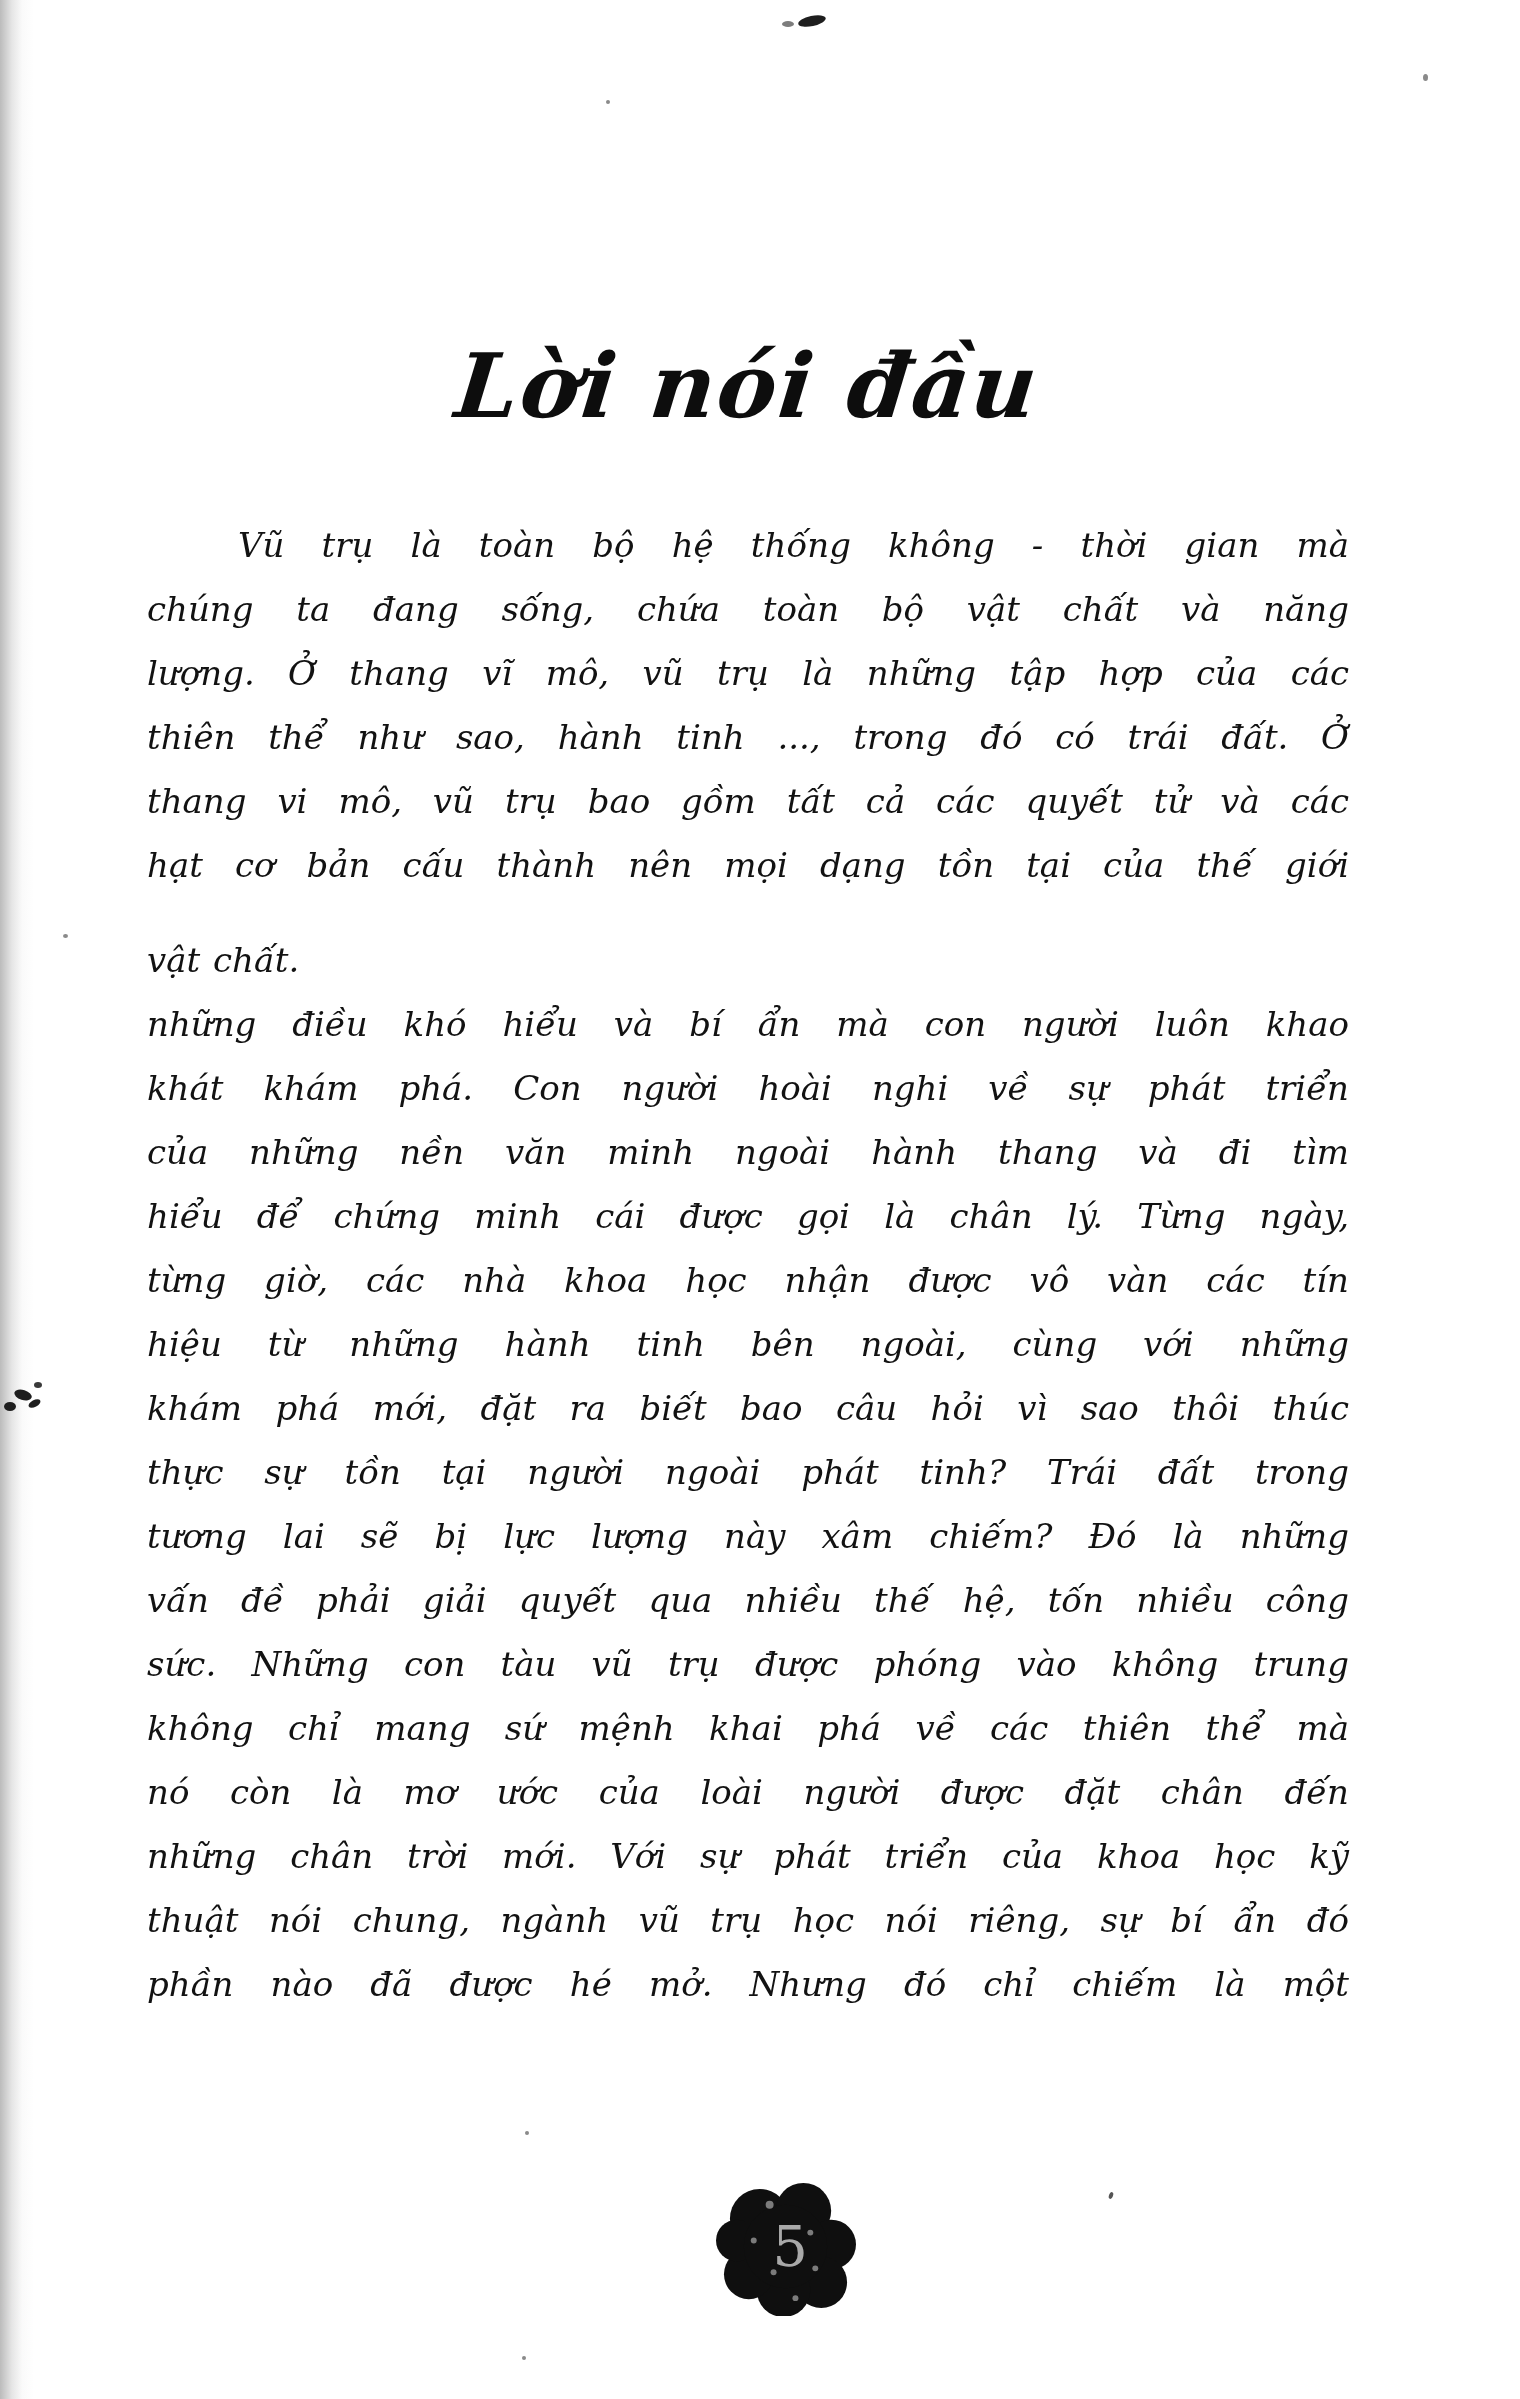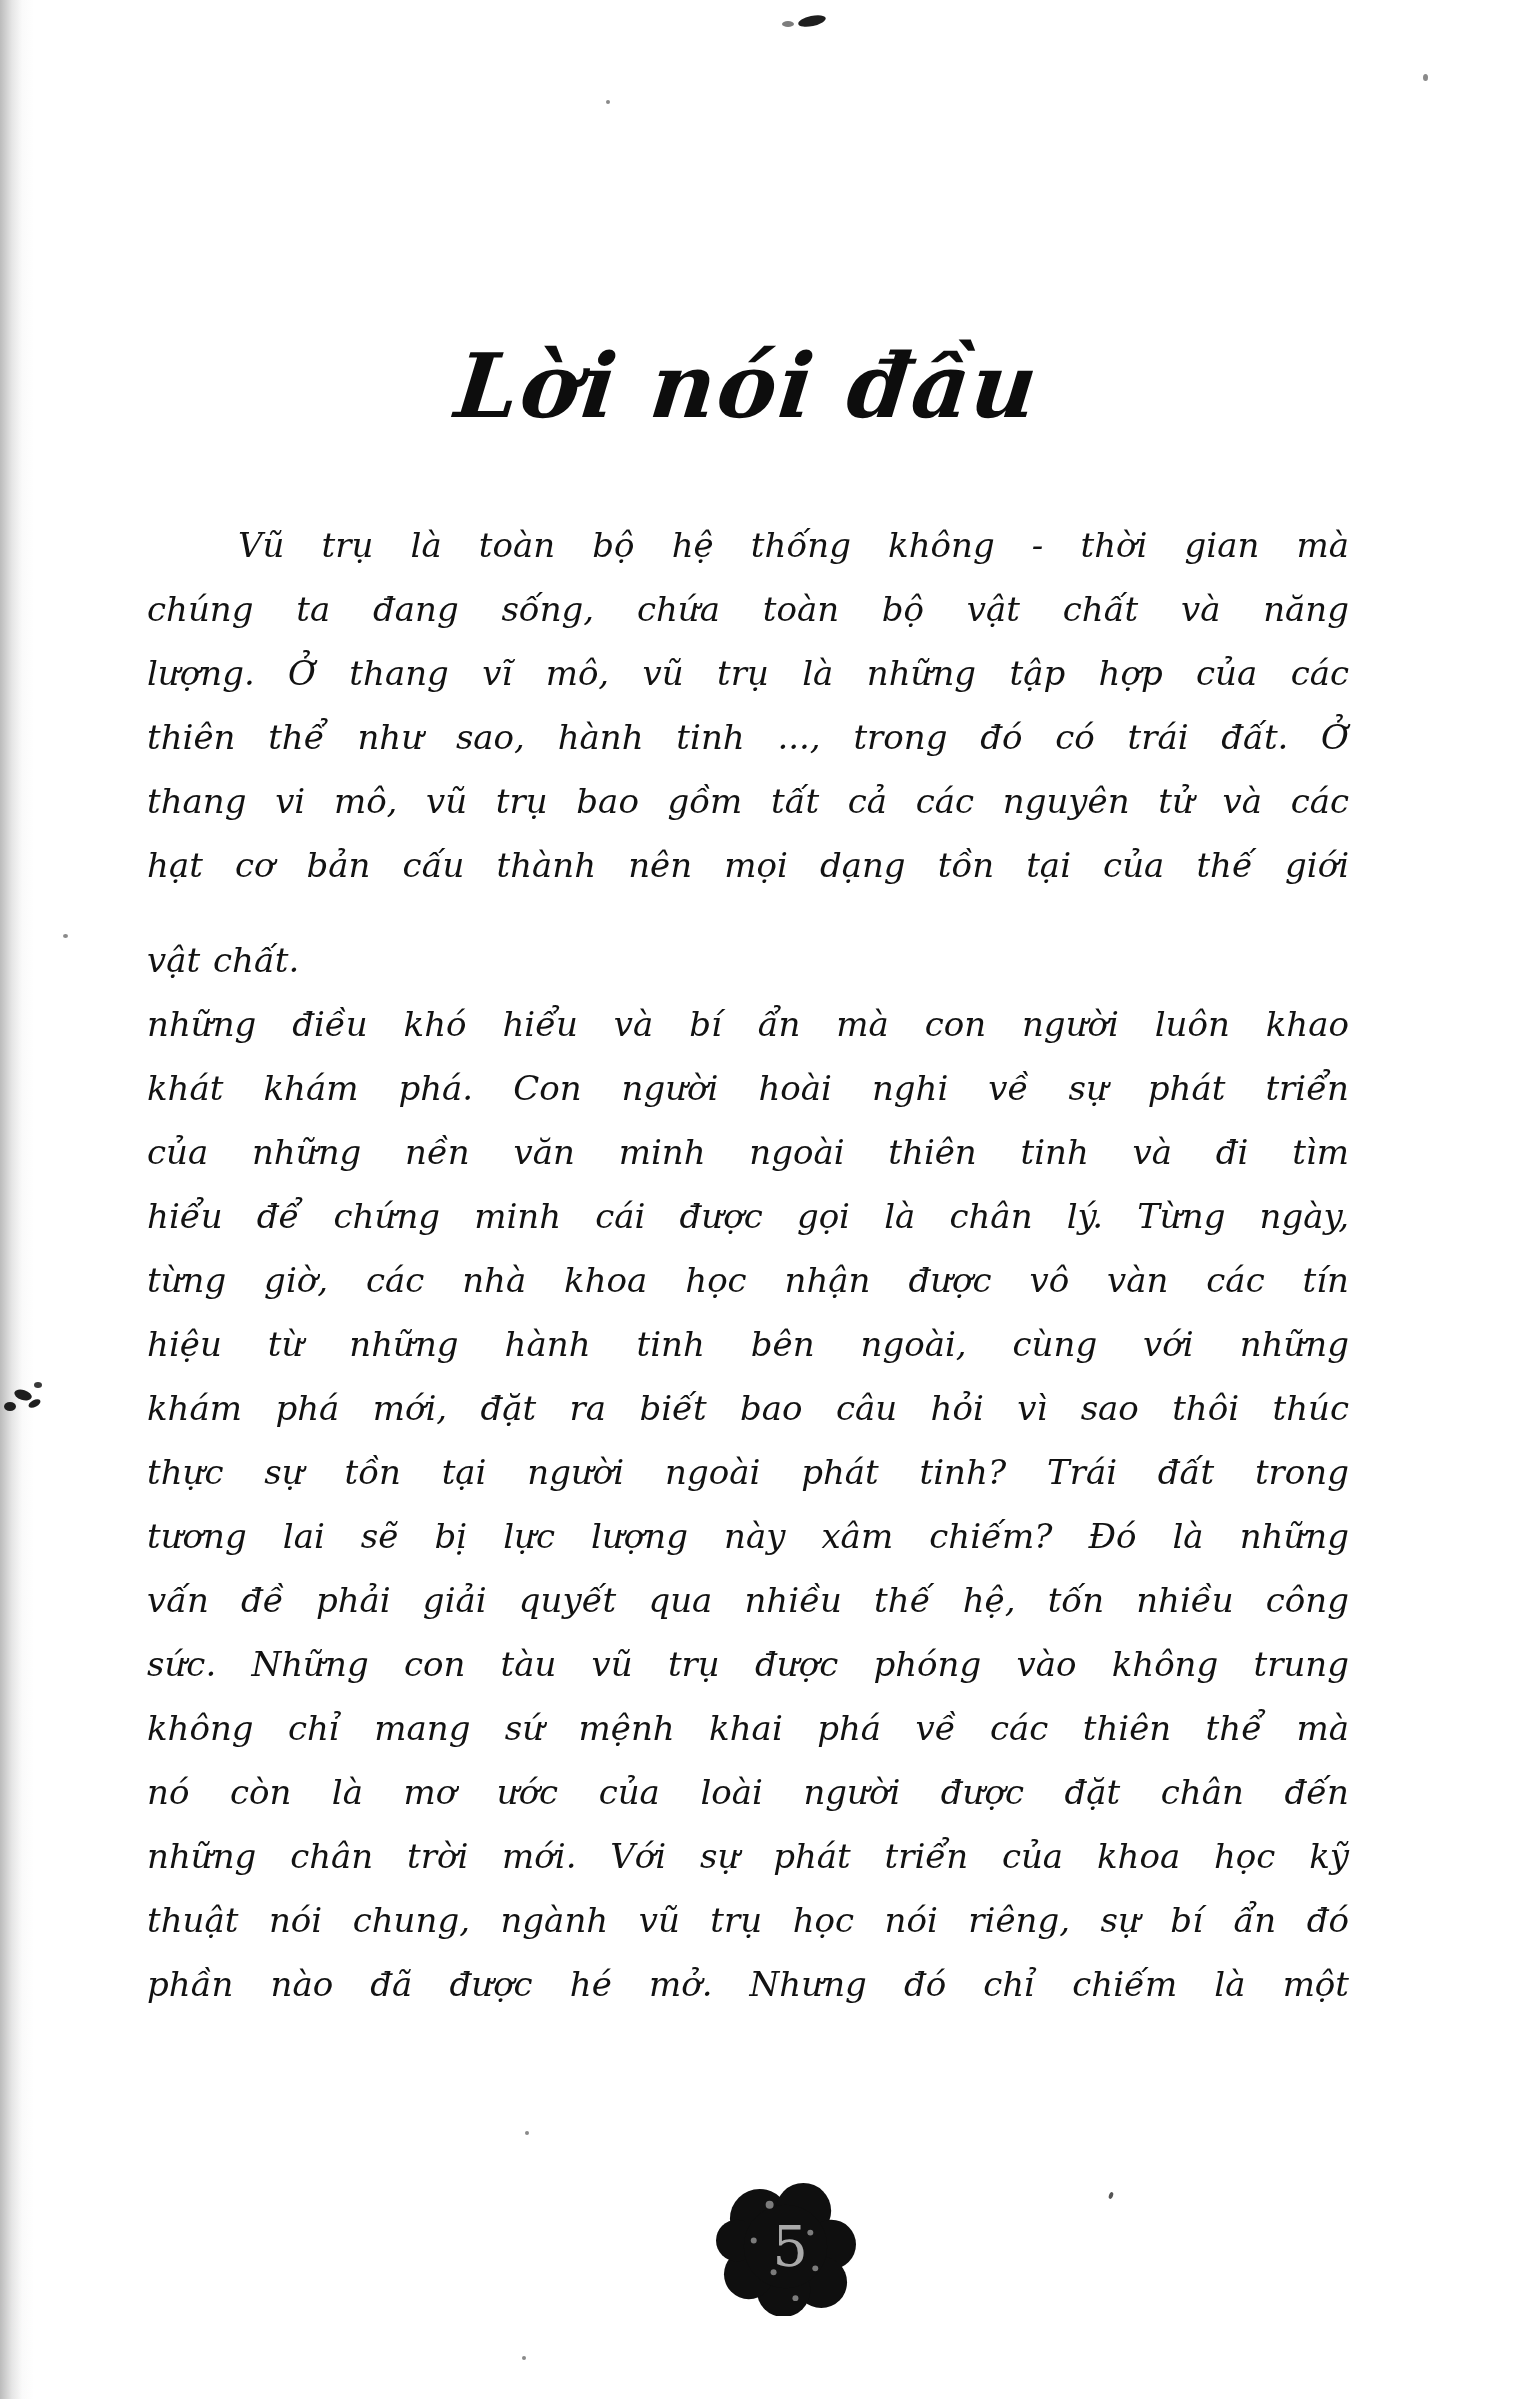--- a/index.html
+++ b/index.html
@@ -80,28 +80,28 @@
   <div class="gutter-shadow"></div>
 
   <div class="page-title">Lời nói đầu</div>
 
   <div class="body-text">
       <div>
         <div class="line indent">Vũ trụ là toàn bộ hệ thống không - thời gian mà</div>
         <div class="line">chúng ta đang sống, chứa toàn bộ vật chất và năng</div>
         <div class="line">lượng. Ở thang vĩ mô, vũ trụ là những tập hợp của các</div>
         <div class="line">thiên thể như sao, hành tinh ..., trong đó có trái đất. Ở</div>
-        <div class="line">thang vi mô, vũ trụ bao gồm tất cả các nguyên tử và các</div>
+        <div class="line">thang vi mô, vũ trụ bao gồm tất cả các quyết tử và các</div>
         <div class="line">hạt cơ bản cấu thành nên mọi dạng tồn tại của thế giới</div>
         <div class="line short-last">vật chất.</div>
       </div>
       <div>
         <div class="line">những điều khó hiểu và bí ẩn mà con người luôn khao</div>
         <div class="line">khát khám phá. Con người hoài nghi về sự phát triển</div>
-        <div class="line">của những nền văn minh ngoài thiên tinh và đi tìm</div>
+        <div class="line">của những nền văn minh ngoài hành thang và đi tìm</div>
         <div class="line">hiểu để chứng minh cái được gọi là chân lý. Từng ngày,</div>
         <div class="line">từng giờ, các nhà khoa học nhận được vô vàn các tín</div>
         <div class="line">hiệu từ những hành tinh bên ngoài, cùng với những</div>
         <div class="line">khám phá mới, đặt ra biết bao câu hỏi vì sao thôi thúc</div>
         <div class="line">thực sự tồn tại người ngoài phát tinh? Trái đất trong</div>
         <div class="line">tương lai sẽ bị lực lượng này xâm chiếm? Đó là những</div>
         <div class="line">vấn đề phải giải quyết qua nhiều thế hệ, tốn nhiều công</div>
         <div class="line">sức. Những con tàu vũ trụ được phóng vào không trung</div>
         <div class="line">không chỉ mang sứ mệnh khai phá về các thiên thể mà</div>
         <div class="line">nó còn là mơ ước của loài người được đặt chân đến</div>

